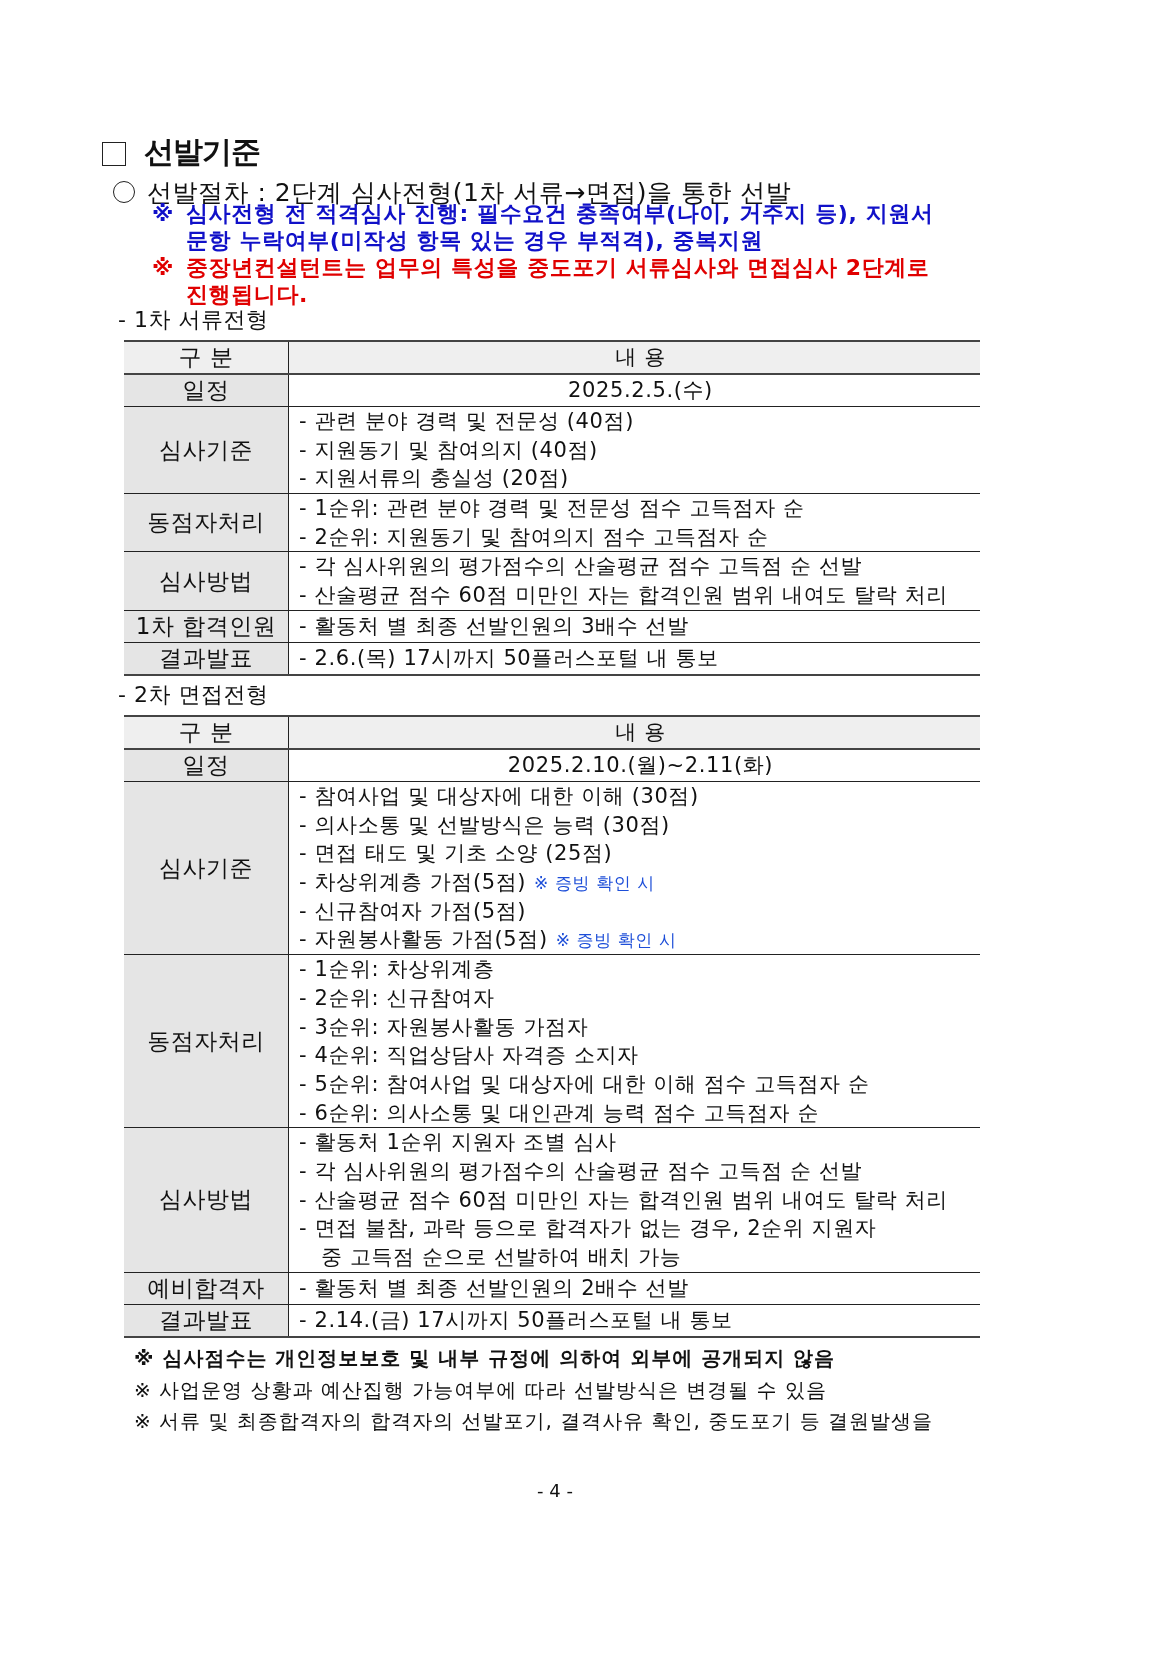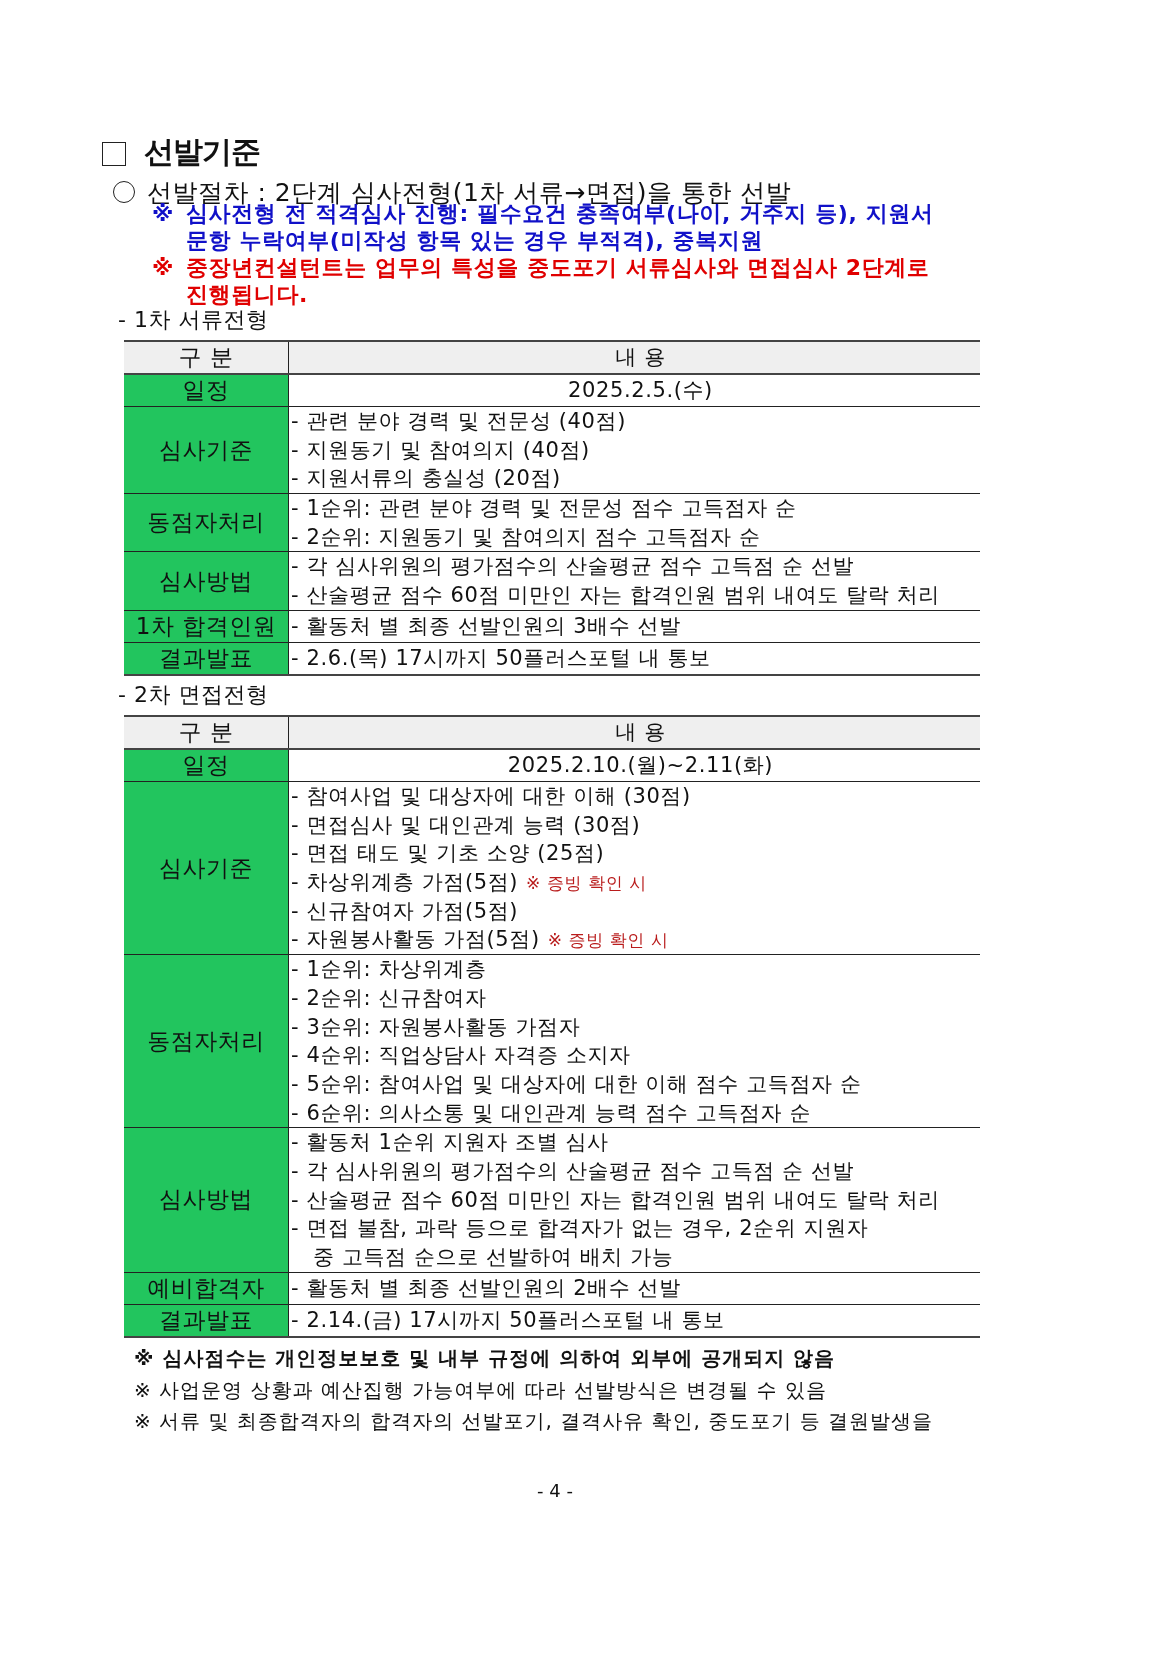--- a/index.html
+++ b/index.html
@@ -44,28 +44,28 @@
     border-collapse: collapse; font-size: 21px;
   }
   table.t td {
     border-top: 1px solid #222; border-bottom: 1px solid #222;
     padding: 0; vertical-align: middle;
   }
   table.t tr:first-child td { border-top: 2.5px solid #444; }
   table.t tr:last-child td { border-bottom: 2.5px solid #444; }
   table.t tr.hdr td { border-bottom: 2.5px solid #444; background: #efefef; margin-left: 27px; }
   table.t td.k {
-    width: 164px; background: #22c55e; text-align: center;
+    width: 164px; background: #e5e5e5; text-align: center;
     border-right: 1px solid #222; font-size: 23px; letter-spacing: 0.5px;
   }
-  table.t td.v { padding-left: 2px; letter-spacing: 0.6px; }
+  table.t td.v { padding-left: 10px; letter-spacing: 0.6px; }
   table.t td.center { text-align: center; padding-left: 12px; }
   .line { height: 28.7px; line-height: 28.7px; white-space: nowrap; }
   .line.cont { padding-left: 22px; }
-  .red-note { color: #b91c1c; font-size: 17px; margin-left: 8px; }
+  .red-note { color: #1d4ed8; font-size: 17px; margin-left: 8px; }
 
   .foot {
     position: absolute; left: 134px; font-size: 20px; letter-spacing: 1px; white-space: nowrap;
   }
   .foot.b { font-weight: bold; }
   .pnum { position: absolute; left: 0; width: 1110px; text-align: center; top: 1480px; font-size: 18px; }
 </style>
 </head>
 <body>
 
@@ -156,21 +156,21 @@
     <tr>
       <td class="k">일정</td>
       <td class="v center">
             <div class="line">2025.2.10.(월)~2.11(화)</div>
           </td>
     </tr>
     <tr>
       <td class="k">심사기준</td>
       <td class="v">
         <div class="line">- 참여사업 및 대상자에 대한 이해 (30점)</div>
-        <div class="line">- 면접심사 및 대인관계 능력 (30점)</div>
+        <div class="line">- 의사소통 및 선발방식은 능력 (30점)</div>
         <div class="line">- 면접 태도 및 기초 소양 (25점)</div>
         <div class="line"><span>- 차상위계층 가점(5점)</span><span class="red-note">※ 증빙 확인 시</span></div>
         <div class="line">- 신규참여자 가점(5점)</div>
         <div class="line"><span>- 자원봉사활동 가점(5점)</span><span class="red-note">※ 증빙 확인 시</span></div>
       </td>
     </tr>
     <tr>
       <td class="k">동점자처리</td>
       <td class="v">
         <div class="line">- 1순위: 차상위계층</div>

